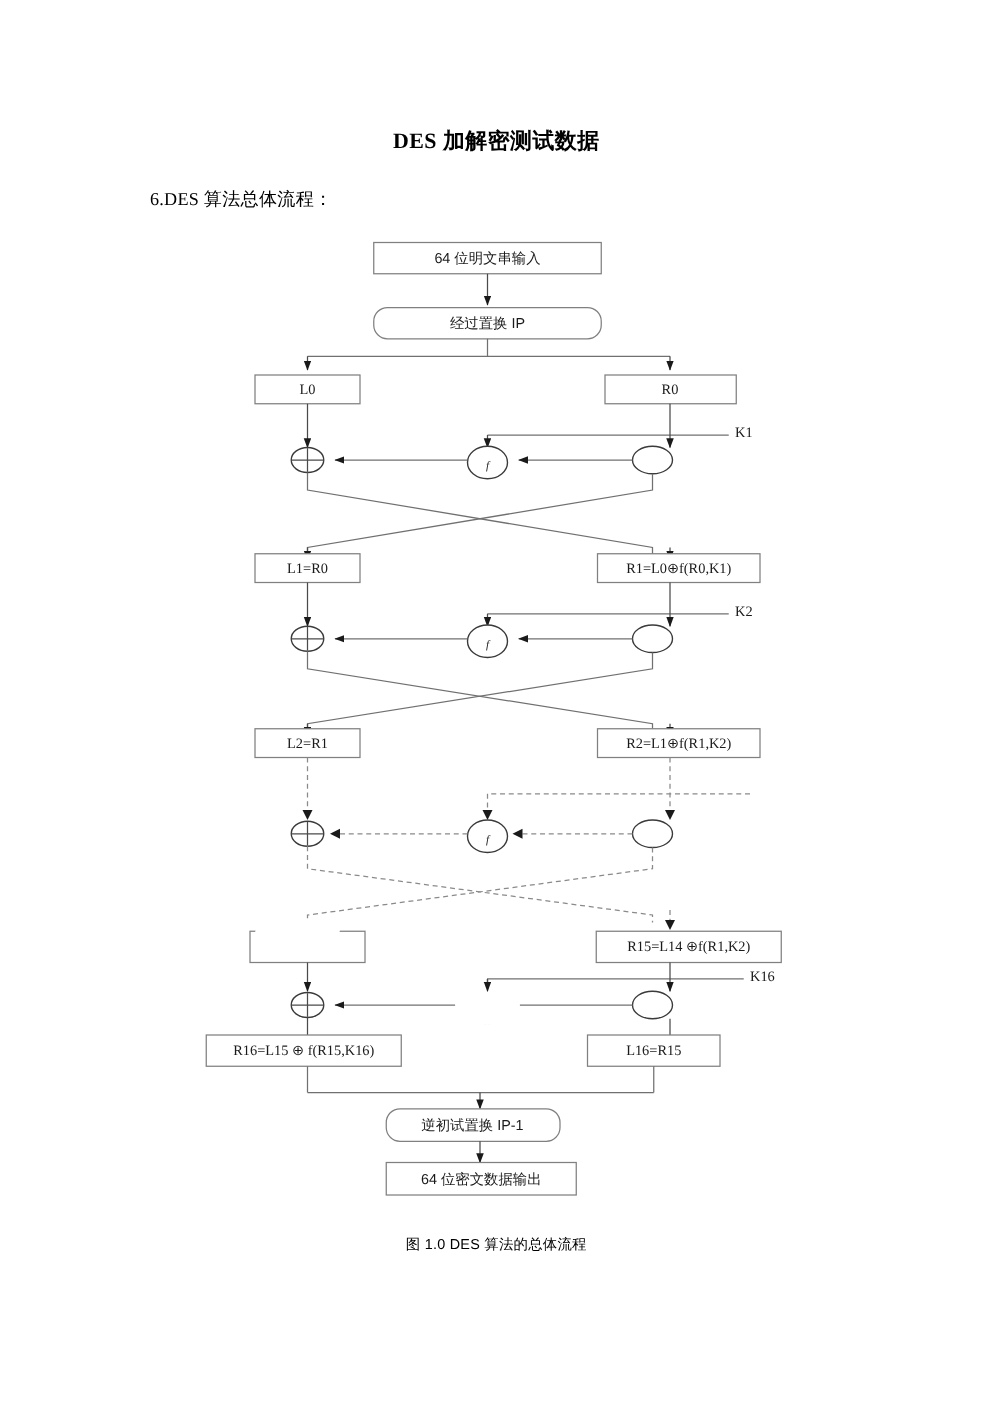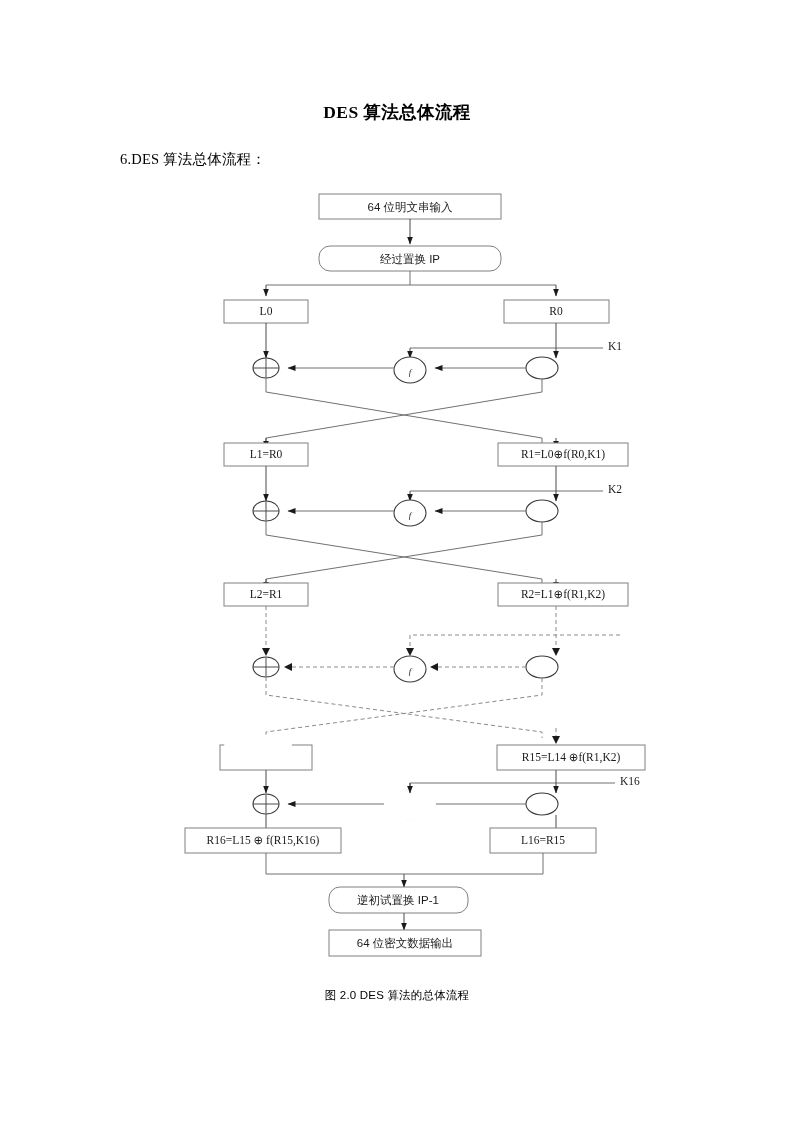--- a/index.html
+++ b/index.html
@@ -31,21 +31,21 @@
   .section-heading {
     position: absolute;
     left: 120px; top: 150px;
     font-size: 14.5px;
     font-family: "Liberation Serif", serif;
     letter-spacing: 0.2px;
   }
   .figure-wrap {
     position: absolute;
     left: 0; top: 180px;
-    width: 668px; height: 800px; padding-left: 20px;
+    width: 668px; height: 800px;
   }
   .figure-caption {
     position: absolute;
     left: 0; top: 988px;
     width: 794px;
     text-align: center;
     font-size: 11.5px;
     font-family: "Liberation Sans", sans-serif;
     letter-spacing: 0.2px;
   }
@@ -84,21 +84,21 @@
     text-anchor: middle;
     dominant-baseline: middle;
   }
   .blurpatch { fill: #ffffff; }
 </style>
 </head>
 <body>
 
 <div class="page">
 
-  <div class="doc-title">DES 算法总体流程</div>
+  <div class="doc-title">DES 加解密测试数据</div>
 
   <div class="section-heading">6.DES 算法总体流程：</div>
 
   <div class="figure-wrap">
     <svg width="794" height="800" viewBox="0 0 794 800" xmlns="http://www.w3.org/2000/svg">
       <defs>
         <marker id="ah" markerWidth="9" markerHeight="9" refX="7.5" refY="3" orient="auto" markerUnits="strokeWidth">
           <path d="M0,0 L8,3 L0,6 z" fill="#1a1a1a"></path>
         </marker>
         <marker id="ahd" markerWidth="9" markerHeight="9" refX="7.5" refY="3" orient="auto" markerUnits="strokeWidth">
@@ -324,15 +324,15 @@
 
       <path class="ln-dk" d="M384,733 L384,750" marker-end="url(#ah)"></path>
 
       <g>
         <rect class="boxfill" x="309" y="750" width="152" height="26"></rect>
         <text class="boxtext-cn" x="385" y="764">64 位密文数据输出</text>
       </g>
     </svg>
   </div>
 
-  <div class="figure-caption">图 2.0 DES 算法的总体流程</div>
+  <div class="figure-caption">图 1.0 DES 算法的总体流程</div>
 
 </div>
 
 </body></html>

